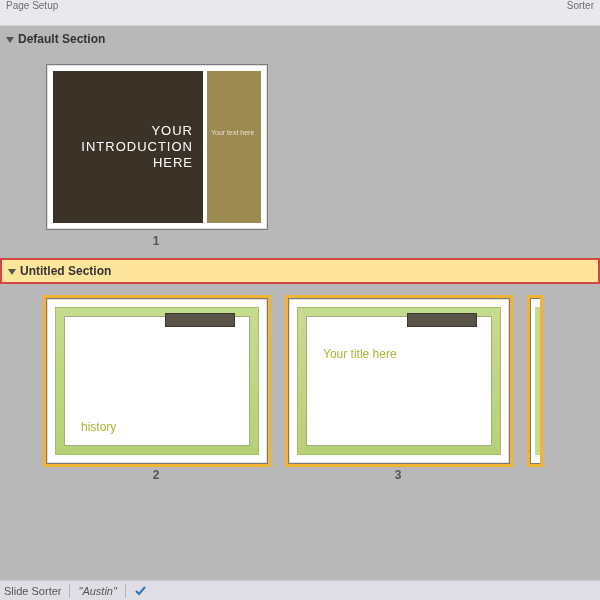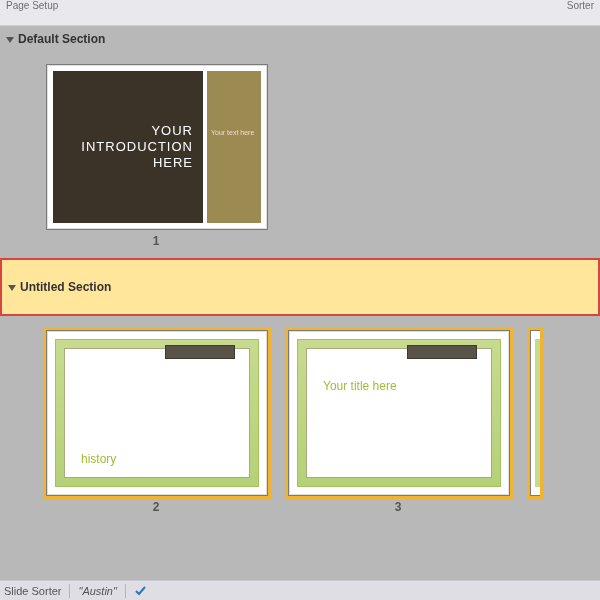--- a/index.html
+++ b/index.html
@@ -46,21 +46,21 @@
     border-right: 4px solid transparent;
     border-top: 6px solid #555;
     transform: translateY(1px);
   }
   .section-header.selected {
     background: #ffe69a;
     border: 2px solid #d64545;
     border-left: 2px solid #d64545;
     border-right: 2px solid #d64545;
     margin: 0;
-    padding: 20px 6px;
+    padding: 4px 6px;
   }
   .slides-row {
     display: flex;
     gap: 20px;
     padding: 14px 0 10px 46px;
     align-items: flex-start;
   }
   .slide-wrap {
     display: flex;
     flex-direction: column;

